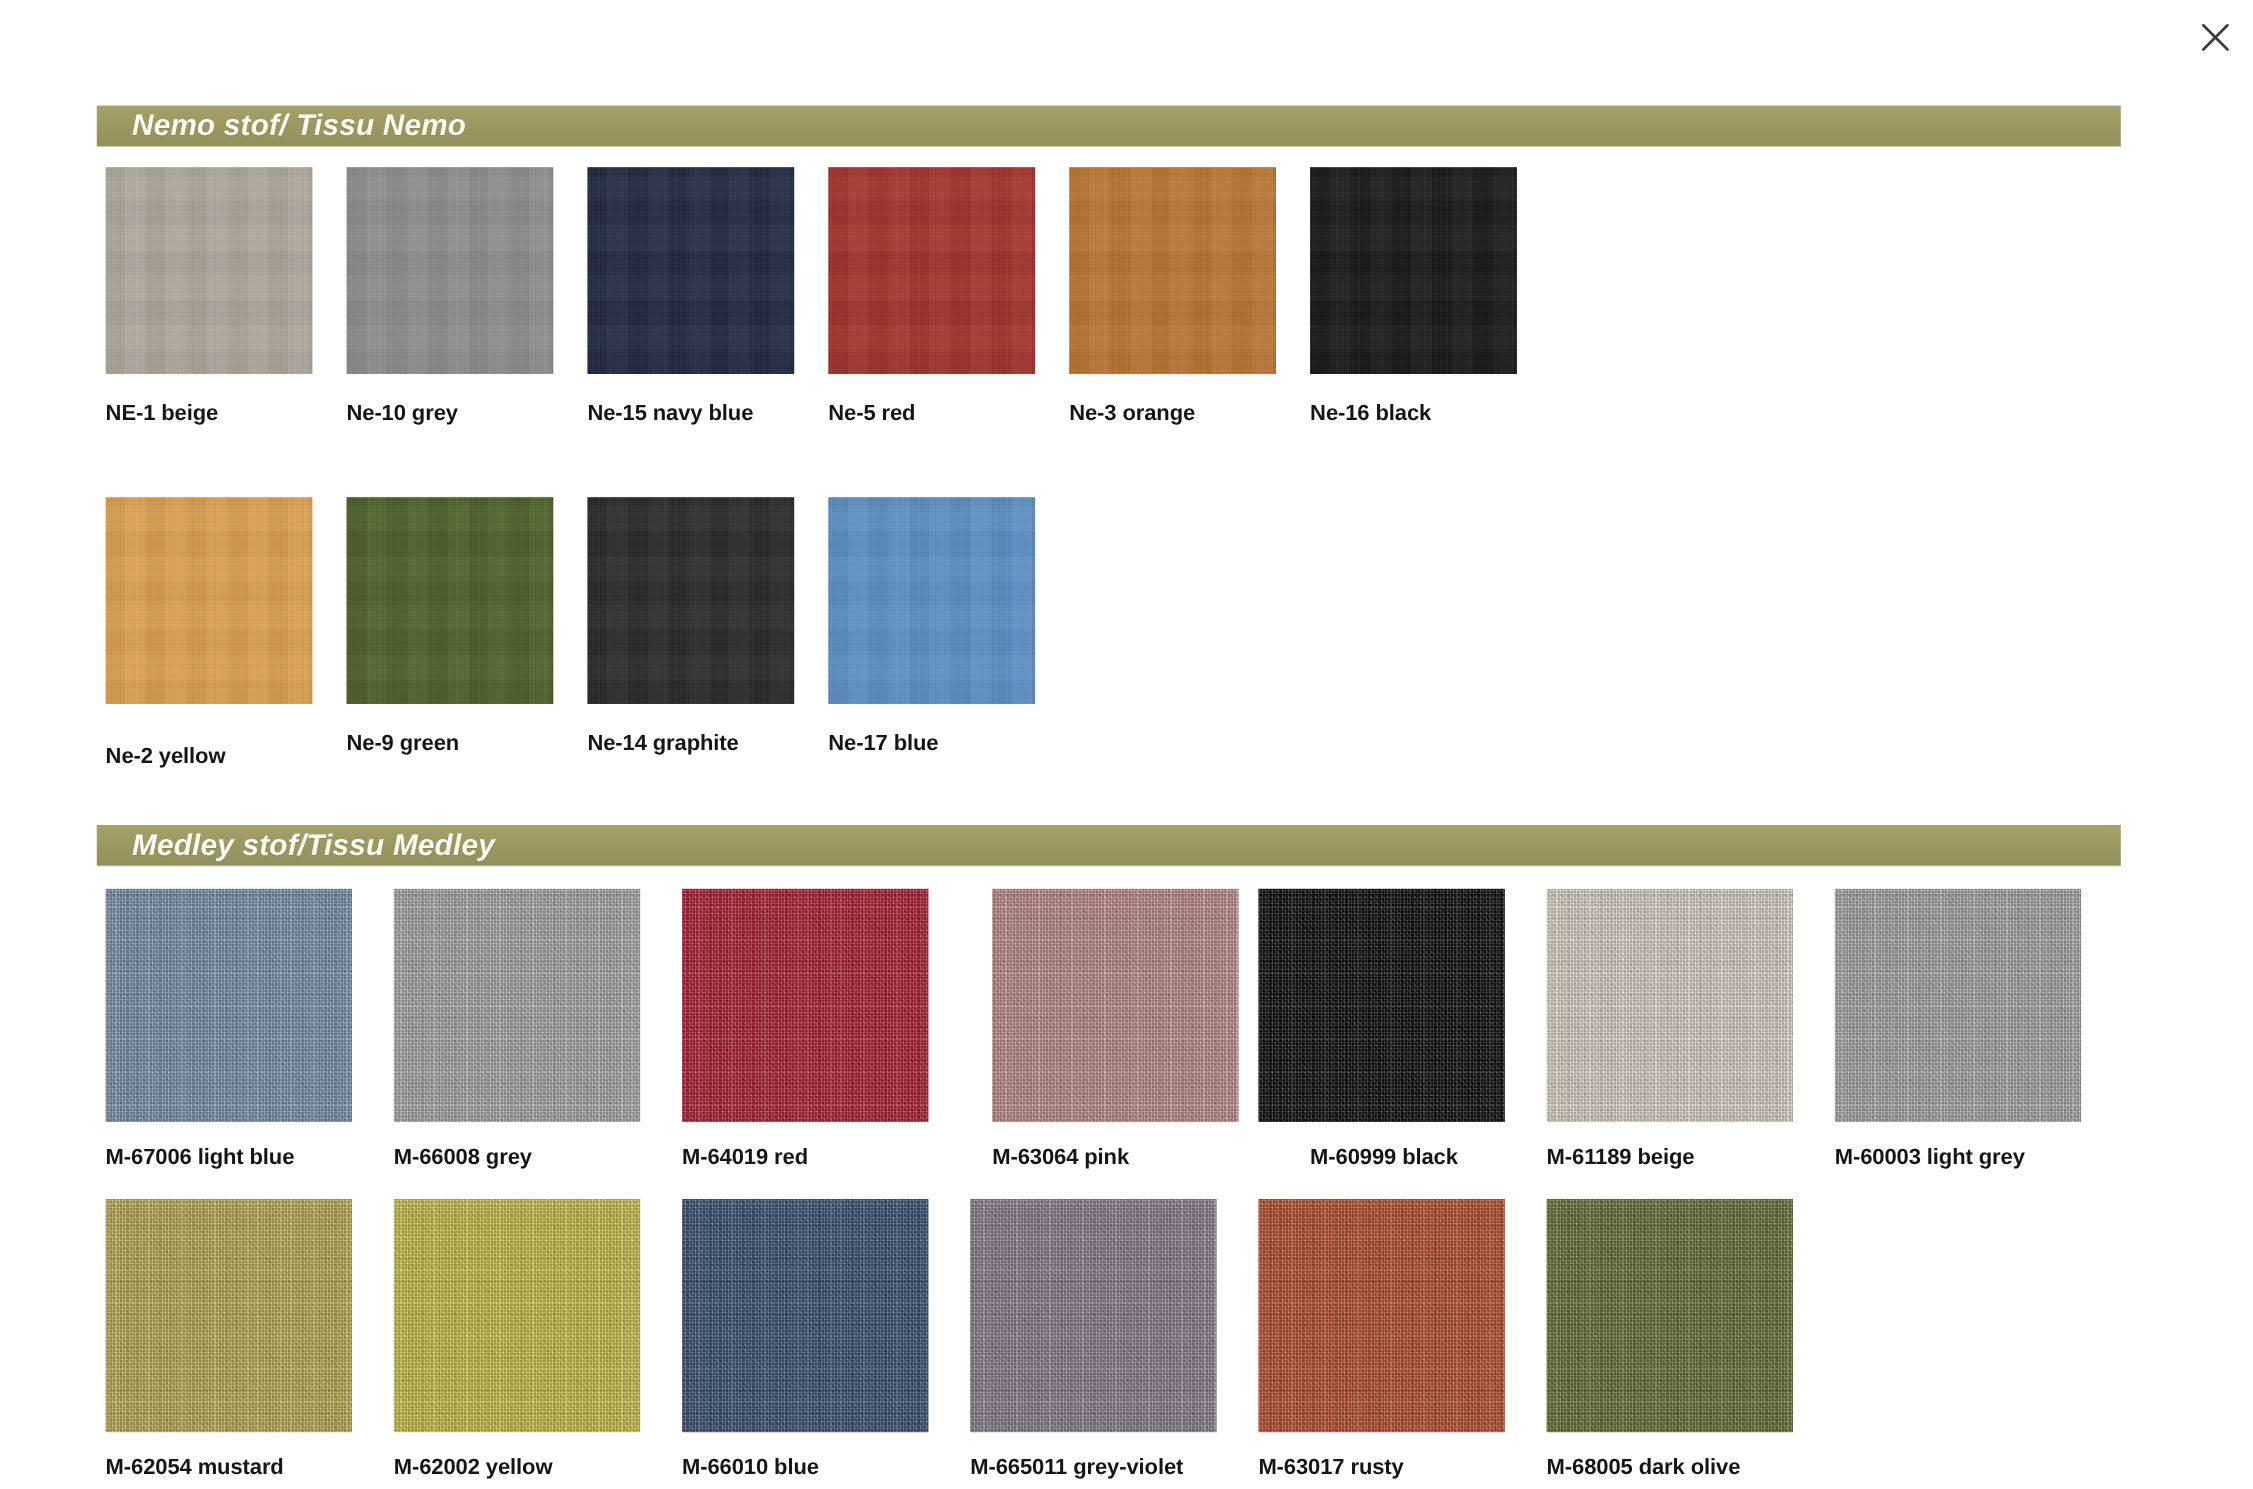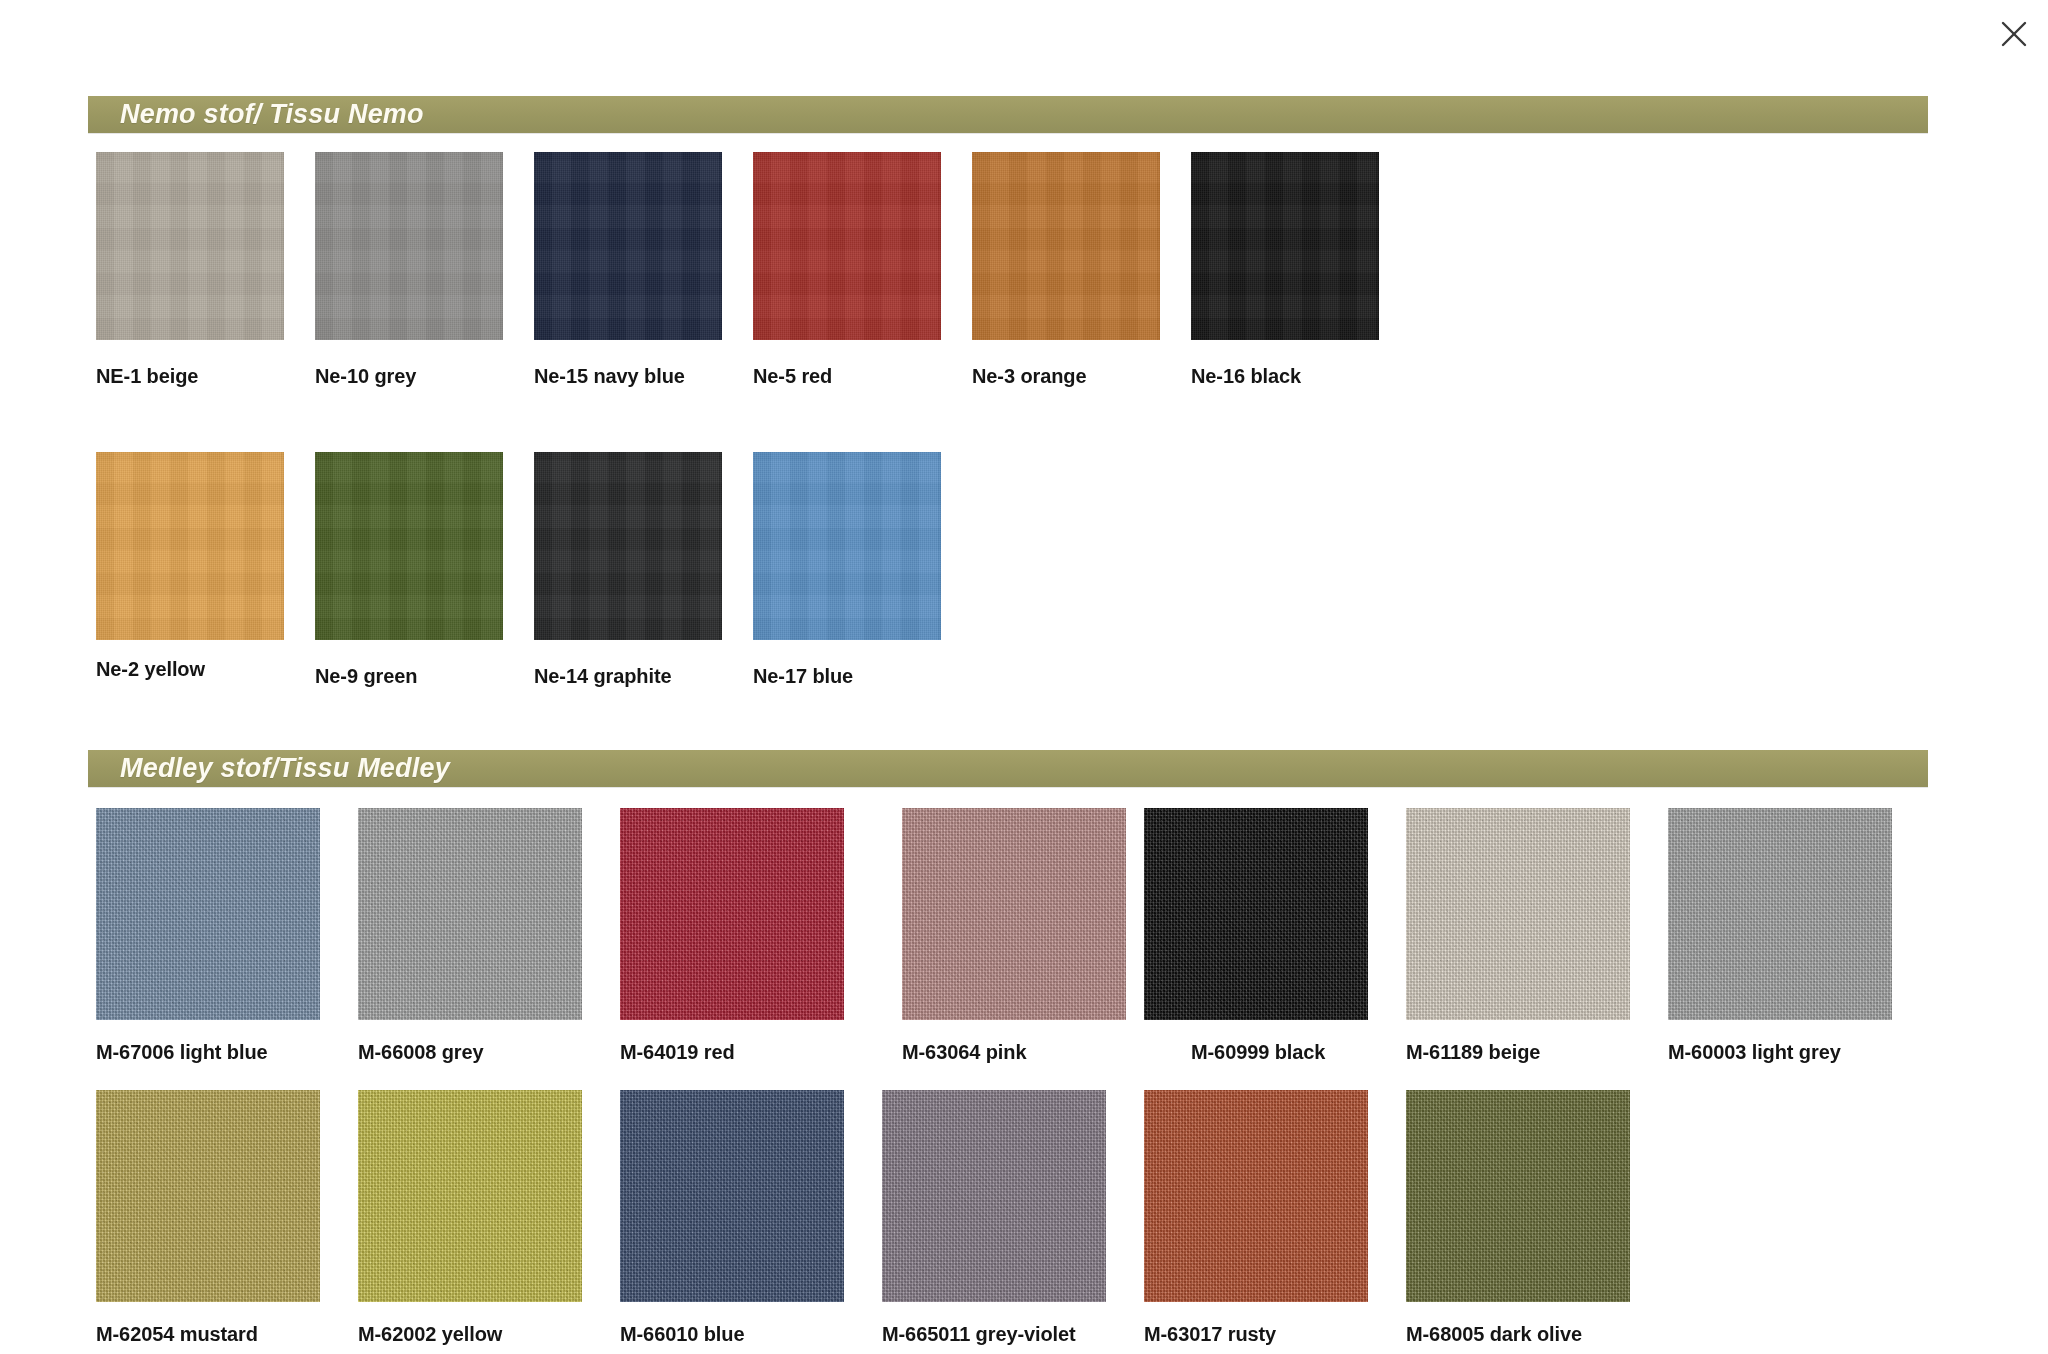--- a/index.html
+++ b/index.html
@@ -177,21 +177,21 @@
           <div class="swatch-label" style="margin-top: 26px;">Ne-3 orange</div>
         </div>
         <div class="swatch-cell" style="width: 219px;">
           <div class="swatch-chip weave-fine" style="width: 188px; height: 188px; background-color: rgb(22, 22, 22);"></div>
           <div class="swatch-label" style="margin-top: 26px;">Ne-16 black</div>
         </div>
       </div>
       <div class="swatch-row" style="position: absolute; top: 452px; left: 0px;">
         <div class="swatch-cell" style="width: 219px;">
           <div class="swatch-chip weave-fine" style="width: 188px; height: 188px; background-color: rgb(223, 162, 79);"></div>
-          <div class="swatch-label" style="margin-top: 19px;">Ne-2 yellow</div>
+          <div class="swatch-label" style="margin-top: 38px;">Ne-2 yellow</div>
         </div>
         <div class="swatch-cell" style="width: 219px;">
           <div class="swatch-chip weave-fine" style="width: 188px; height: 188px; background-color: rgb(75, 96, 38);"></div>
           <div class="swatch-label" style="margin-top: 26px;">Ne-9 green</div>
         </div>
         <div class="swatch-cell" style="width: 219px;">
           <div class="swatch-chip weave-fine" style="width: 188px; height: 188px; background-color: rgb(38, 39, 40);"></div>
           <div class="swatch-label" style="margin-top: 26px;">Ne-14 graphite</div>
         </div>
         <div class="swatch-cell" style="width: 219px; text-align: right;">

